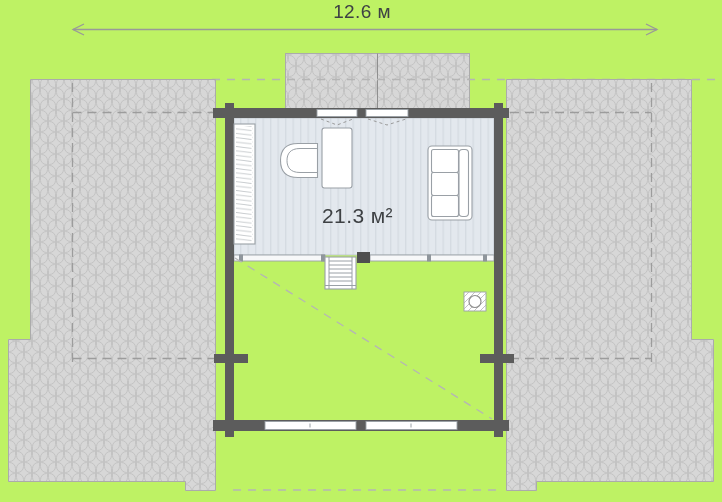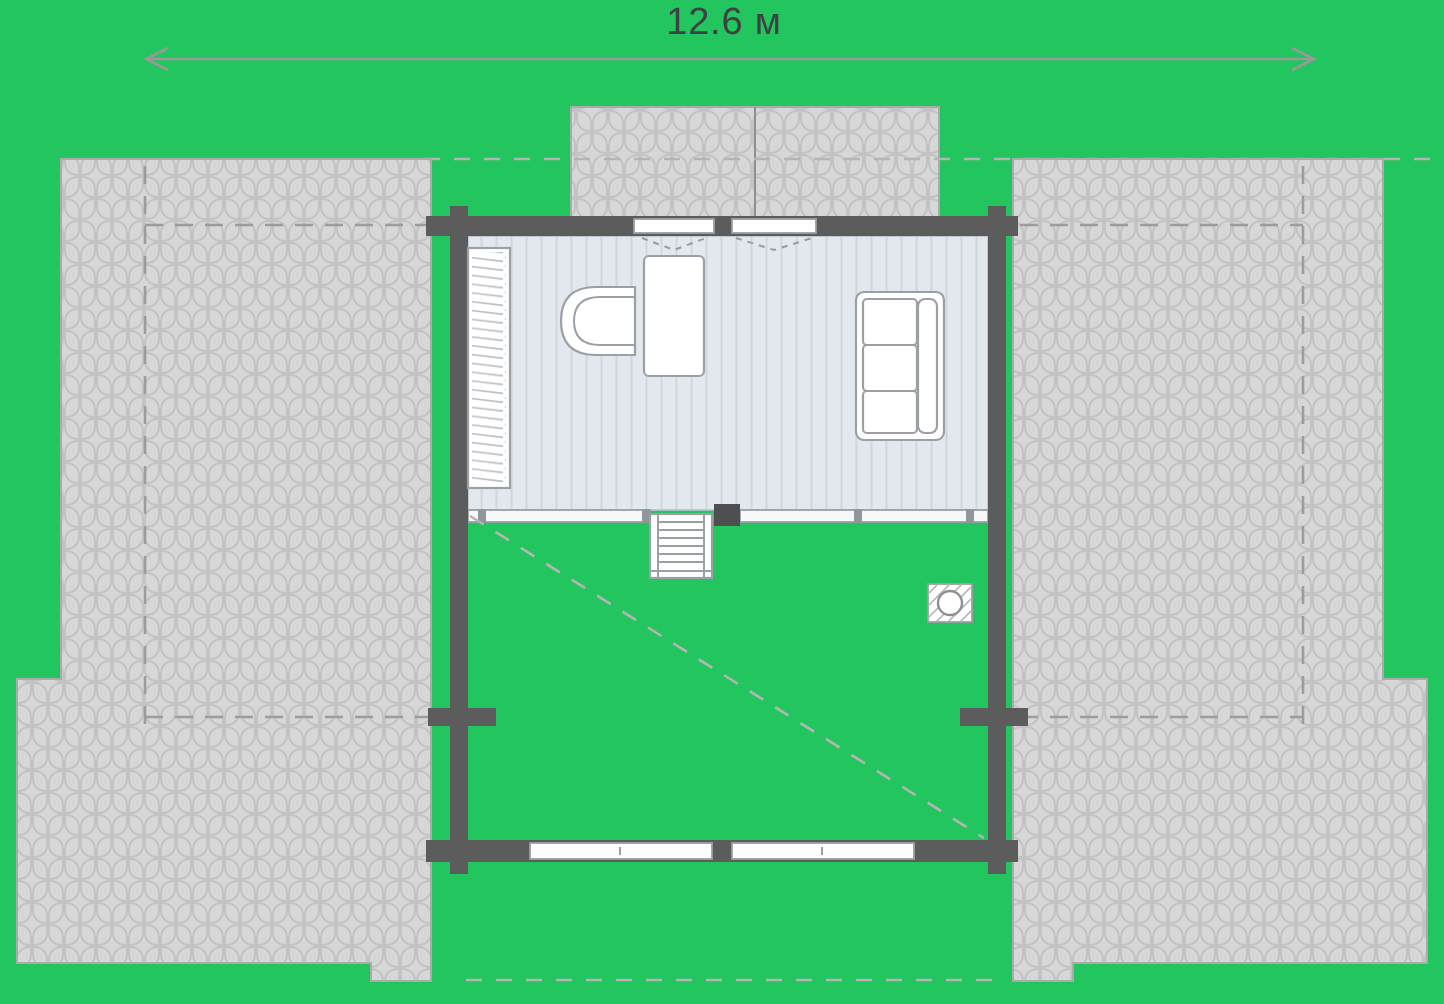--- a/index.html
+++ b/index.html
@@ -1,17 +1,17 @@
 <!DOCTYPE html>
 <html style="--roof_fill: #d7d7d7; --roof_scale: #c3c3c3; --roof_outline: #ababab; --wall: #5c5c5c; --floor_fill: #e3e8ee; --floor_stripe: #d0d7de; --furniture_outline: #9aa0a6; --dash: #9c9c9c; --dash_light: #b5b5b5; --dim_line: #999999; --text: #3e4144;"><head>
 <meta charset="utf-8">
 <style>
   html,body{margin:0;padding:0;background:#ffffff;}
   .canvas{
-    position:relative;width:722px;height:502px;background:#22c55e;overflow:hidden;
+    position:relative;width:722px;height:502px;background:#bef264;overflow:hidden;
     font-family:"Liberation Sans", sans-serif;
   }
   .dim-label{
     position:absolute;left:262px;top:1px;width:200px;text-align:center;
     font-size:19px;letter-spacing:.4px;color:var(--text,#3e4144);
   }
   .area-label{
     position:absolute;left:322px;top:204px;font-size:21px;letter-spacing:.4px;
     color:var(--text,#3e4144);
   }
@@ -156,13 +156,14 @@
 
     <g>
       <path class="dim" d="M73,29.5 H657"></path>
       <path class="dim" d="M84,24 L73,29.5 L84,35"></path>
       <path class="dim" d="M646,24 L657,29.5 L646,35"></path>
     </g>
   </svg>
 
   <div class="dim-label">12.6 м</div>
 
+  <div class="area-label">21.3 м²</div>
 </div>
 
 </body></html>

